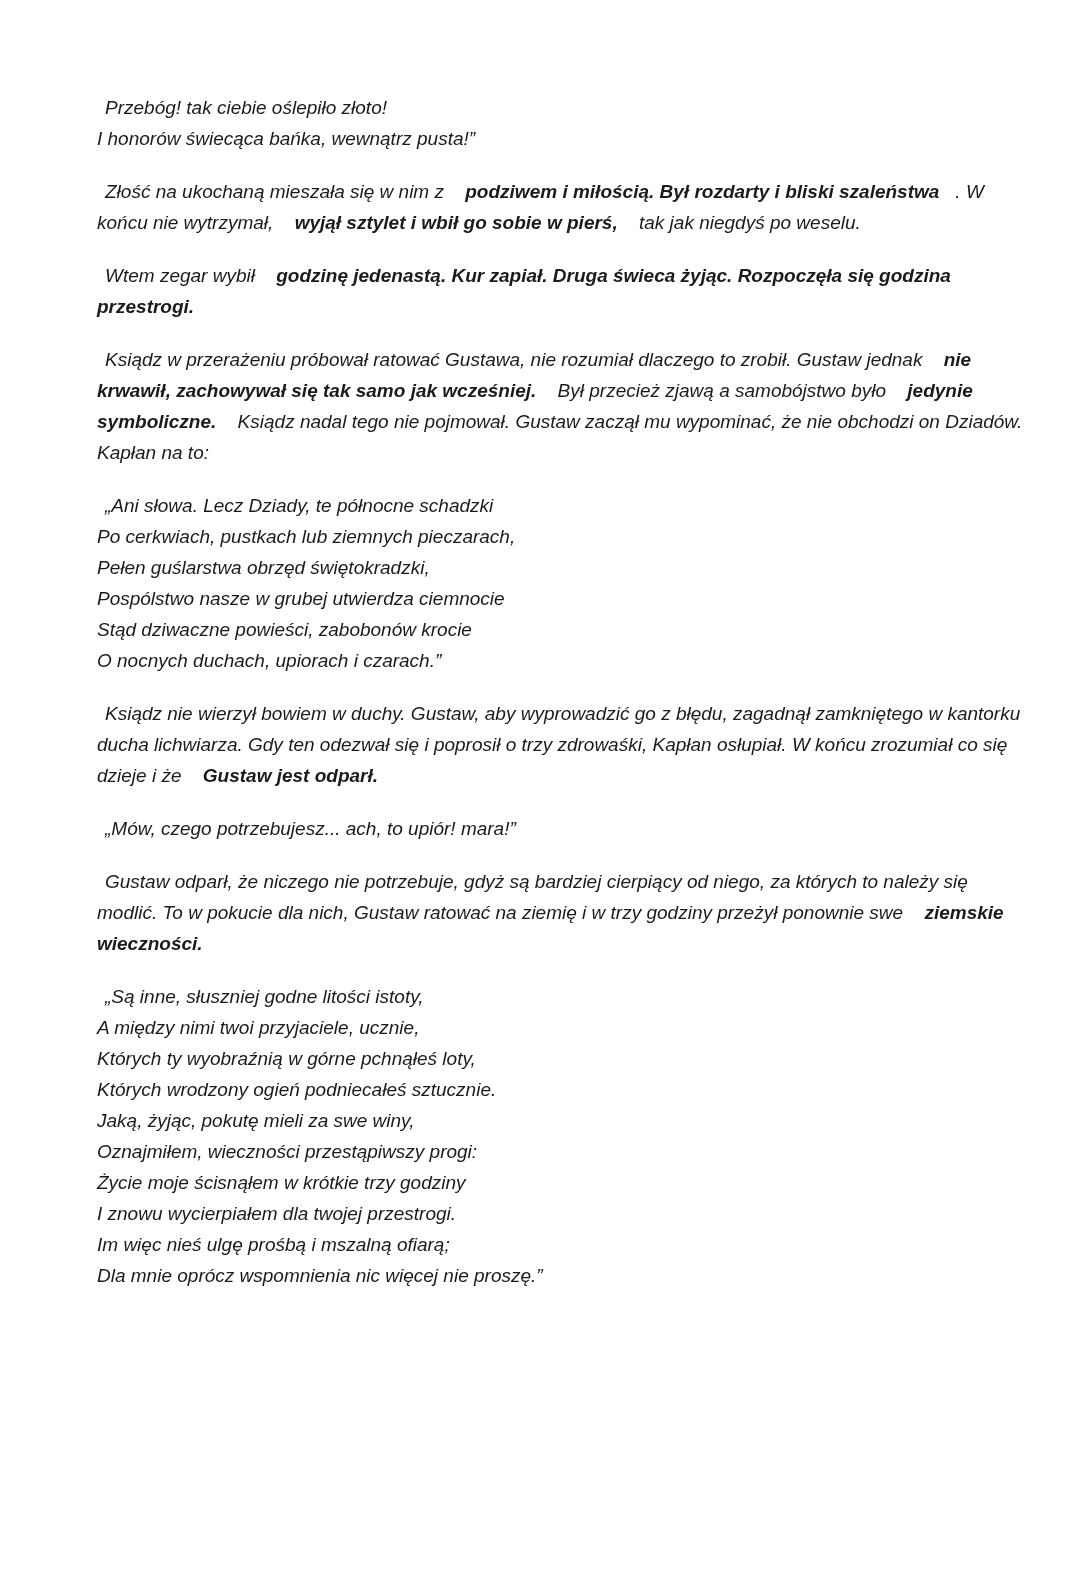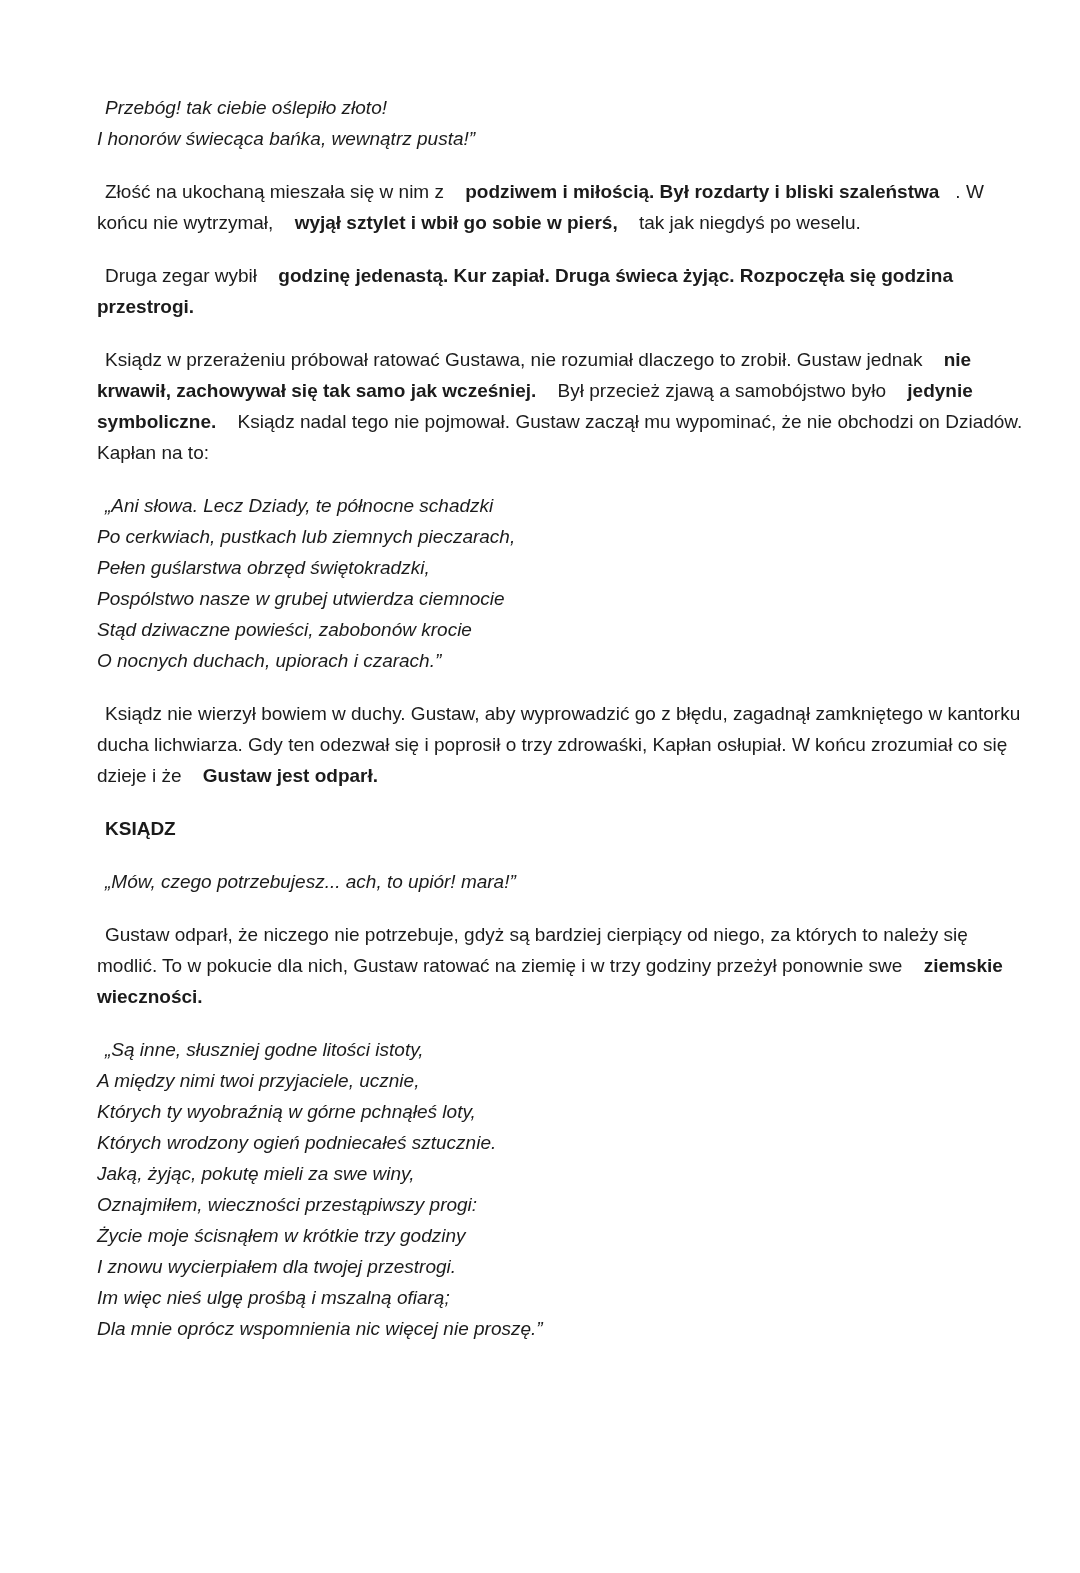--- a/index.html
+++ b/index.html
@@ -15,20 +15,21 @@
   .page {
     padding: 60px 58px 0 57px;
     width: 100%;
   }
   .block {
     font-size: 19px;
     line-height: 31px;
     font-weight: 400;
     margin-bottom: 22px;
     max-width: 965px;
+    font-style: italic;
   }
   .block.italic {
     font-style: italic;
     white-space: pre-line;
   }
   .block.heading {
     font-weight: 700;
   }
   .bold {
     font-weight: 700;
@@ -43,30 +44,29 @@
   }
 </style>
 </head>
 <body>
 
 <div class="page">
   <div>
       <p class="block italic"><span>Przebóg! tak ciebie oślepiło złoto!
 I honorów świecąca bańka, wewnątrz pusta!”</span></p>
       <p class="block"><span>Złość na ukochaną mieszała się w nim z </span><span class="bold">podziwem i miłością. Był rozdarty i bliski szaleństwa</span><span>. W końcu nie wytrzymał, </span><span class="bold">wyjął sztylet i wbił go sobie w pierś,</span><span> tak jak niegdyś po weselu.</span></p>
-      <p class="block"><span>Druga zegar wybił </span><span class="bold">godzinę jedenastą. Kur zapiał. Druga świeca żyjąc. Rozpoczęła się godzina przestrogi.</span></p>
+      <p class="block"><span>Wtem zegar wybił </span><span class="bold">godzinę jedenastą. Kur zapiał. Druga świeca żyjąc. Rozpoczęła się godzina przestrogi.</span></p>
       <p class="block"><span>Ksiądz w przerażeniu próbował ratować Gustawa, nie rozumiał dlaczego to zrobił. Gustaw jednak </span><span class="bold">nie krwawił, zachowywał się tak samo jak wcześniej.</span><span> Był przecież zjawą a samobójstwo było </span><span class="bold">jedynie symboliczne.</span><span> Ksiądz nadal tego nie pojmował. Gustaw zaczął mu wypominać, że nie obchodzi on Dziadów. Kapłan na to:</span></p>
       <p class="block italic"><span>„Ani słowa. Lecz Dziady, te północne schadzki
 Po cerkwiach, pustkach lub ziemnych pieczarach,
 Pełen guślarstwa obrzęd świętokradzki,
 Pospólstwo nasze w grubej utwierdza ciemnocie
 Stąd dziwaczne powieści, zabobonów krocie
 O nocnych duchach, upiorach i czarach.”</span></p>
       <p class="block"><span>Ksiądz nie wierzył bowiem w duchy. Gustaw, aby wyprowadzić go z błędu, zagadnął zamkniętego w kantorku ducha lichwiarza. Gdy ten odezwał się i poprosił o trzy zdrowaśki, Kapłan osłupiał. W końcu zrozumiał co się dzieje i że </span><span class="bold">Gustaw jest odparł.</span></p>
-      <h2 class="block heading"><span class="bold">KSIĄDZ</span></h2>
       <p class="block italic"><span>„Mów, czego potrzebujesz... ach, to upiór! mara!”</span></p>
       <p class="block"><span>Gustaw odparł, że niczego nie potrzebuje, gdyż są bardziej cierpiący od niego, za których to należy się modlić. To w pokucie dla nich, Gustaw ratować na ziemię i w trzy godziny przeżył ponownie swe </span><span class="bold">ziemskie wieczności.</span></p>
       <p class="block italic"><span>„Są inne, słuszniej godne litości istoty,
 A między nimi twoi przyjaciele, ucznie,
 Których ty wyobraźnią w górne pchnąłeś loty,
 Których wrodzony ogień podniecałeś sztucznie.
 Jaką, żyjąc, pokutę mieli za swe winy,
 Oznajmiłem, wieczności przestąpiwszy progi:
 Życie moje ścisnąłem w krótkie trzy godziny
 I znowu wycierpiałem dla twojej przestrogi.

